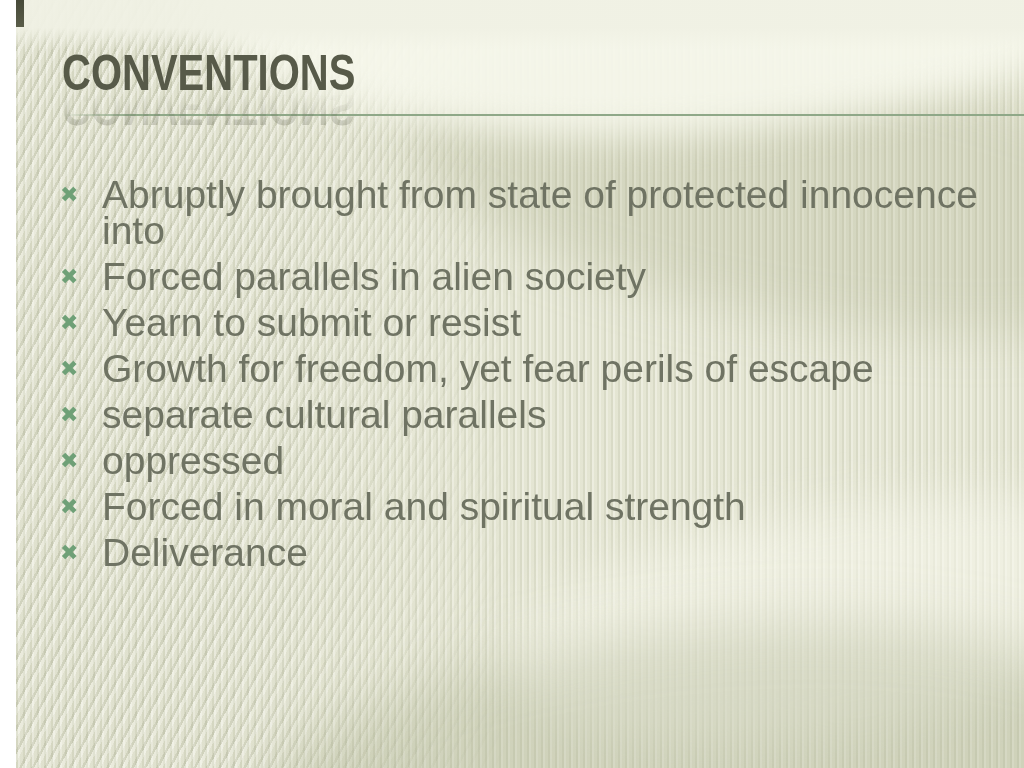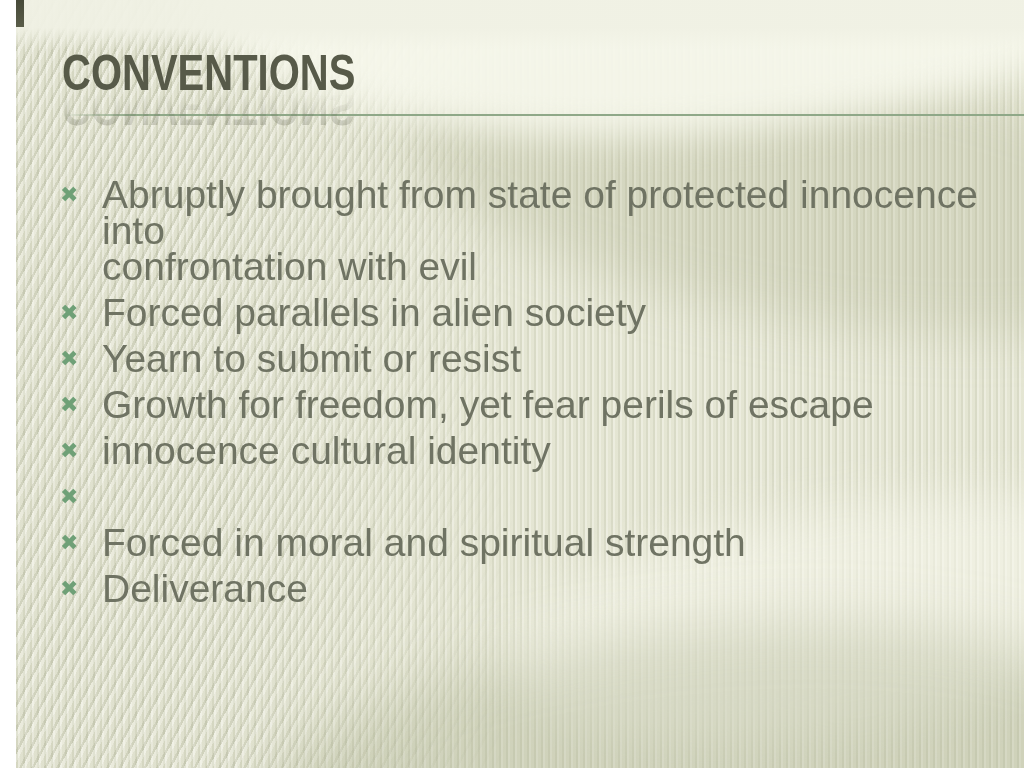--- a/index.html
+++ b/index.html
@@ -162,21 +162,20 @@
   </div>
 
   <div class="divider"></div>
 
   <div class="bullet-list">
 
     <div class="bullet-item">
       <span class="bullet-marker">✖</span>
       <div class="bullet-text">
         <div class="bullet-line">Abruptly brought from state of protected innocence into</div>
-        <div class="bullet-line">confrontation with evil</div>
       </div>
     </div>
 
     <div class="bullet-item">
       <span class="bullet-marker">✖</span>
       <div class="bullet-text">
         <div class="bullet-line">Forced parallels in alien society</div>
       </div>
     </div>
 
@@ -190,27 +189,28 @@
     <div class="bullet-item">
       <span class="bullet-marker">✖</span>
       <div class="bullet-text">
         <div class="bullet-line">Growth for freedom, yet fear perils of escape</div>
       </div>
     </div>
 
     <div class="bullet-item">
       <span class="bullet-marker">✖</span>
       <div class="bullet-text">
-        <div class="bullet-line">innocence cultural identity</div>
-      </div>
-    </div>
-
-    <div class="bullet-item">
-      <span class="bullet-marker">✖</span>
-      <div class="bullet-text">
+        <div class="bullet-line">separate cultural parallels</div>
+      </div>
+    </div>
+
+    <div class="bullet-item">
+      <span class="bullet-marker">✖</span>
+      <div class="bullet-text">
+        <div class="bullet-line">oppressed</div>
       </div>
     </div>
 
     <div class="bullet-item">
       <span class="bullet-marker">✖</span>
       <div class="bullet-text">
         <div class="bullet-line">Forced in moral and spiritual strength</div>
       </div>
     </div>
 

